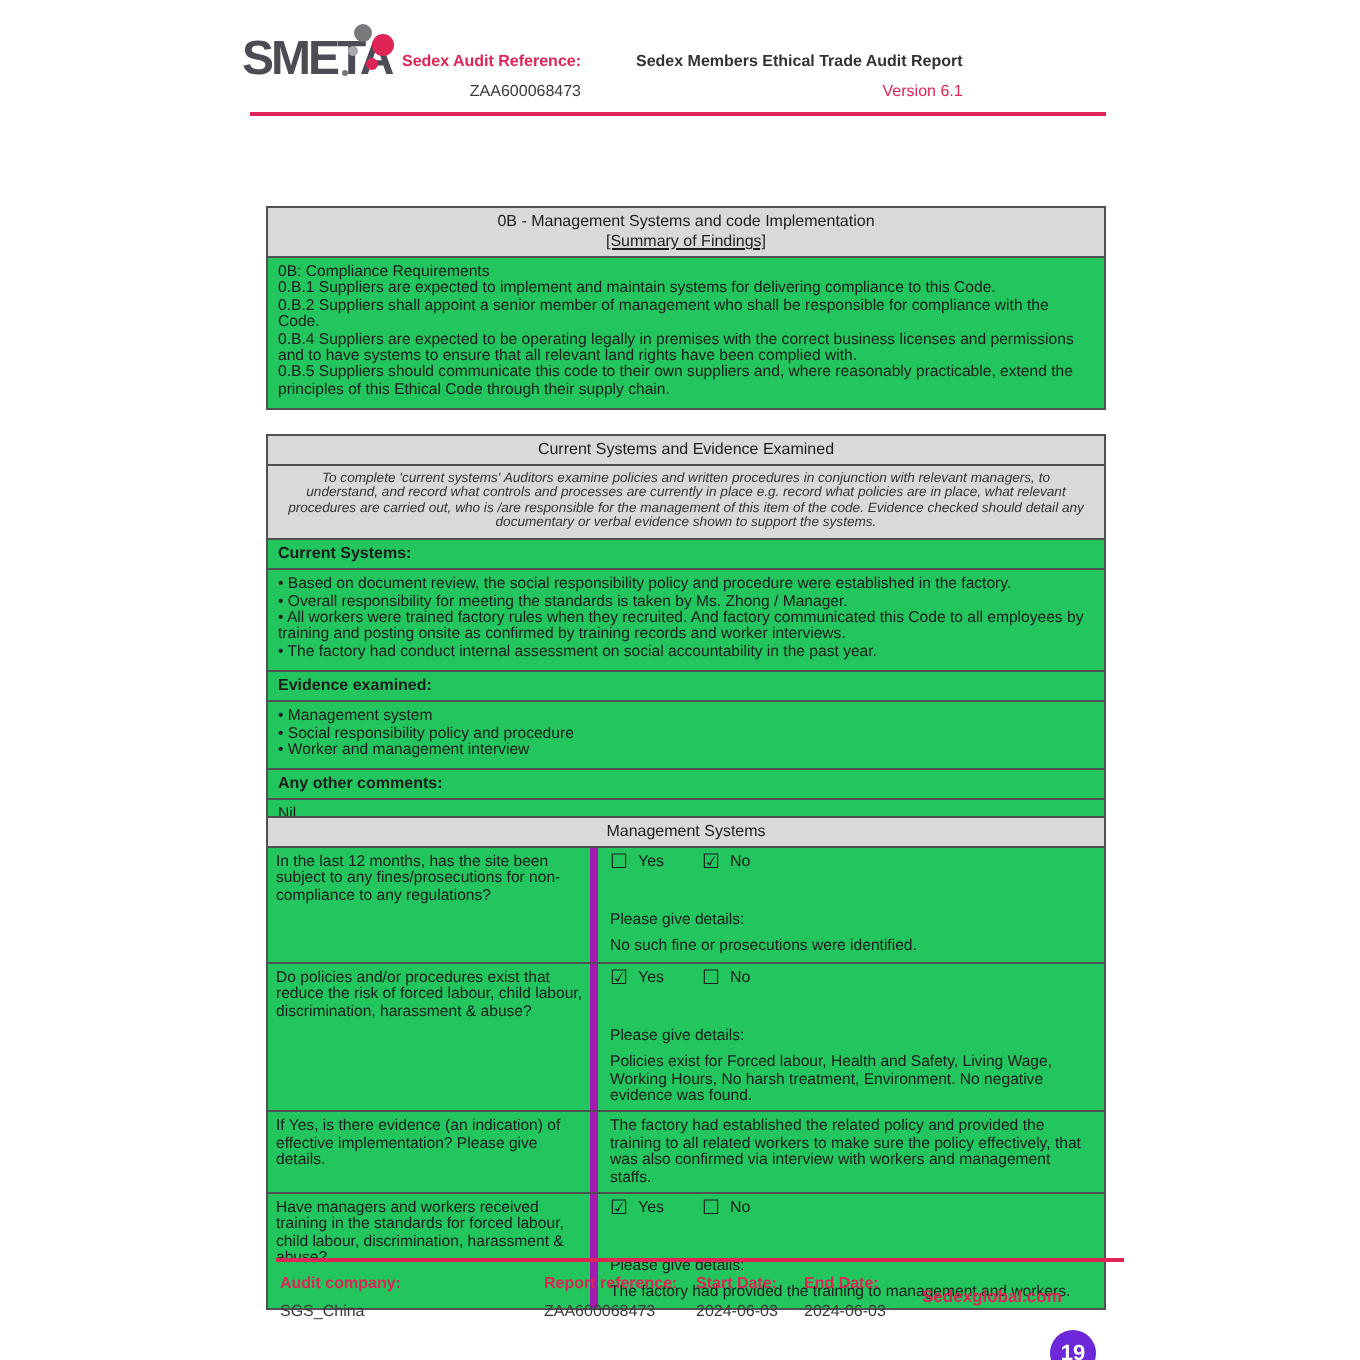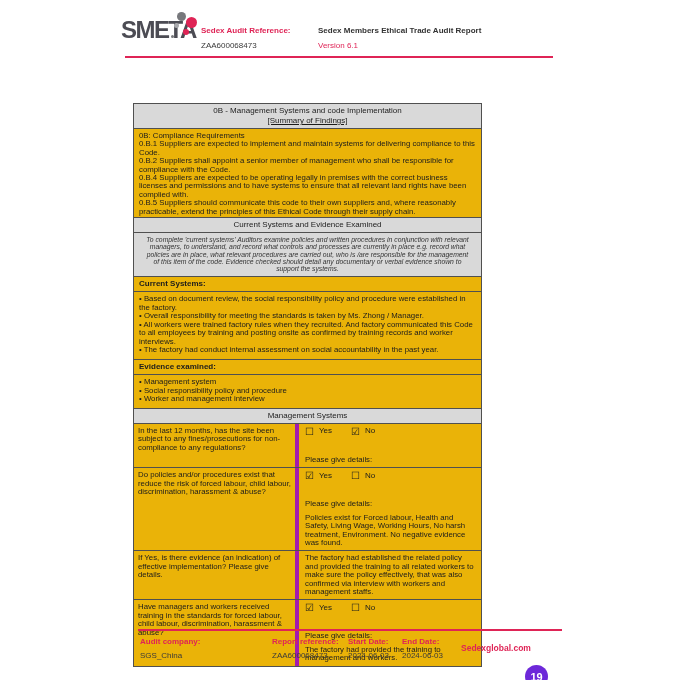--- a/index.html
+++ b/index.html
@@ -9,34 +9,34 @@
   
   .logo { position:absolute; left:121px; top:16px; width:90px; height:40px; }
   .logo-text { font-size:24px; font-weight:bold; color:#4c4c54; letter-spacing:-1.5px; }
   .dot { position:absolute; border-radius:50%; }
   .dot-gray-big   { left:56px; top:-4px; width:9px;  height:9px;  background:#77787c; }
   .dot-red-big    { left:65px; top:1px;  width:11px; height:11px; background:#df2456; }
   .dot-gray-small { left:53px; top:7px;  width:5px;  height:5px;  background:#a8a9ad; }
   .dot-red-small  { left:62px; top:13px; width:6px;  height:6px;  background:#df2456; }
   .dot-tiny       { left:50px; top:19px; width:3px;  height:3px;  background:#77787c; }
 
-  .hdr-block { position:absolute; top:26px; font-size:8px; line-height:9px; }
+  .hdr-block { position:absolute; top:26px; font-size:8px; line-height:9px;text-align:right; }
   .hdr-ref   { left:201px; }
   .hdr-title { left:318px; }
   .red-label { color:#df2456; font-weight:bold; }
   .dark-label{ color:#333; font-weight:bold; }
   .hdr-value { margin-top:6px; color:#3a3a3a; font-weight:normal; }
   .hdr-version { margin-top:6px; color:#df2456; font-weight:normal; }
 
   .rule { position:absolute; height:2px; background:#df2456; }
   .rule-top    { left:125px; top:56px;  width:428px; }
   .rule-bottom { left:138px; top:629px; width:424px; }
 
   
-  .tbl { position:absolute; left:133px; width:349px; border:1px solid #505050; background:#eab308; }
+  .tbl { position:absolute; left:133px; width:420px; border:1px solid #505050; background:#22c55e; }
   .tbl-head { background:#d9d9d9; text-align:center; font-size:8px; line-height:10px; padding:2px 4px; color:#1c1c1c; }
   .tbl-row  { border-top:1px solid #505050; }
   .subtitle-underline { text-decoration:underline; }
 
   .tbl1 { top:103px; }
   .body-text { padding:3px 5px 5px; font-size:7.8px; line-height:8.4px; color:#1c1c1c; }
 
   .tbl2 { top:217px; }
   .note { background:#d9d9d9; font-style:italic; font-size:6.8px; line-height:7.3px; text-align:center; padding:3px 9px 4px; color:#333; }
   .label-row { font-size:8px; font-weight:bold; padding:2px 5px 3px; color:#1c1c1c; }
@@ -130,20 +130,21 @@
     <div class="q-cell">In the last 12 months, has the site been subject to any fines/prosecutions for non-compliance to any regulations?</div>
     <div class="a-cell">
       <div class="cb-line">
         <span class="cb-glyph">☐</span>
         <span>Yes</span>
         <span class="cb-gap"></span>
         <span class="cb-glyph">☑</span>
         <span>No</span>
       </div>
       <div class="details-label">Please give details:</div>
+      <div class="details-text">No such fine or prosecutions were identified.</div>
     </div>
   </div>
 
   <div class="tbl-row q-row r2">
     <div class="q-cell">Do policies and/or procedures exist that reduce the risk of forced labour, child labour, discrimination, harassment &amp; abuse?</div>
     <div class="a-cell">
       <div class="cb-line">
         <span class="cb-glyph">☑</span>
         <span>Yes</span>
         <span class="cb-gap"></span>

